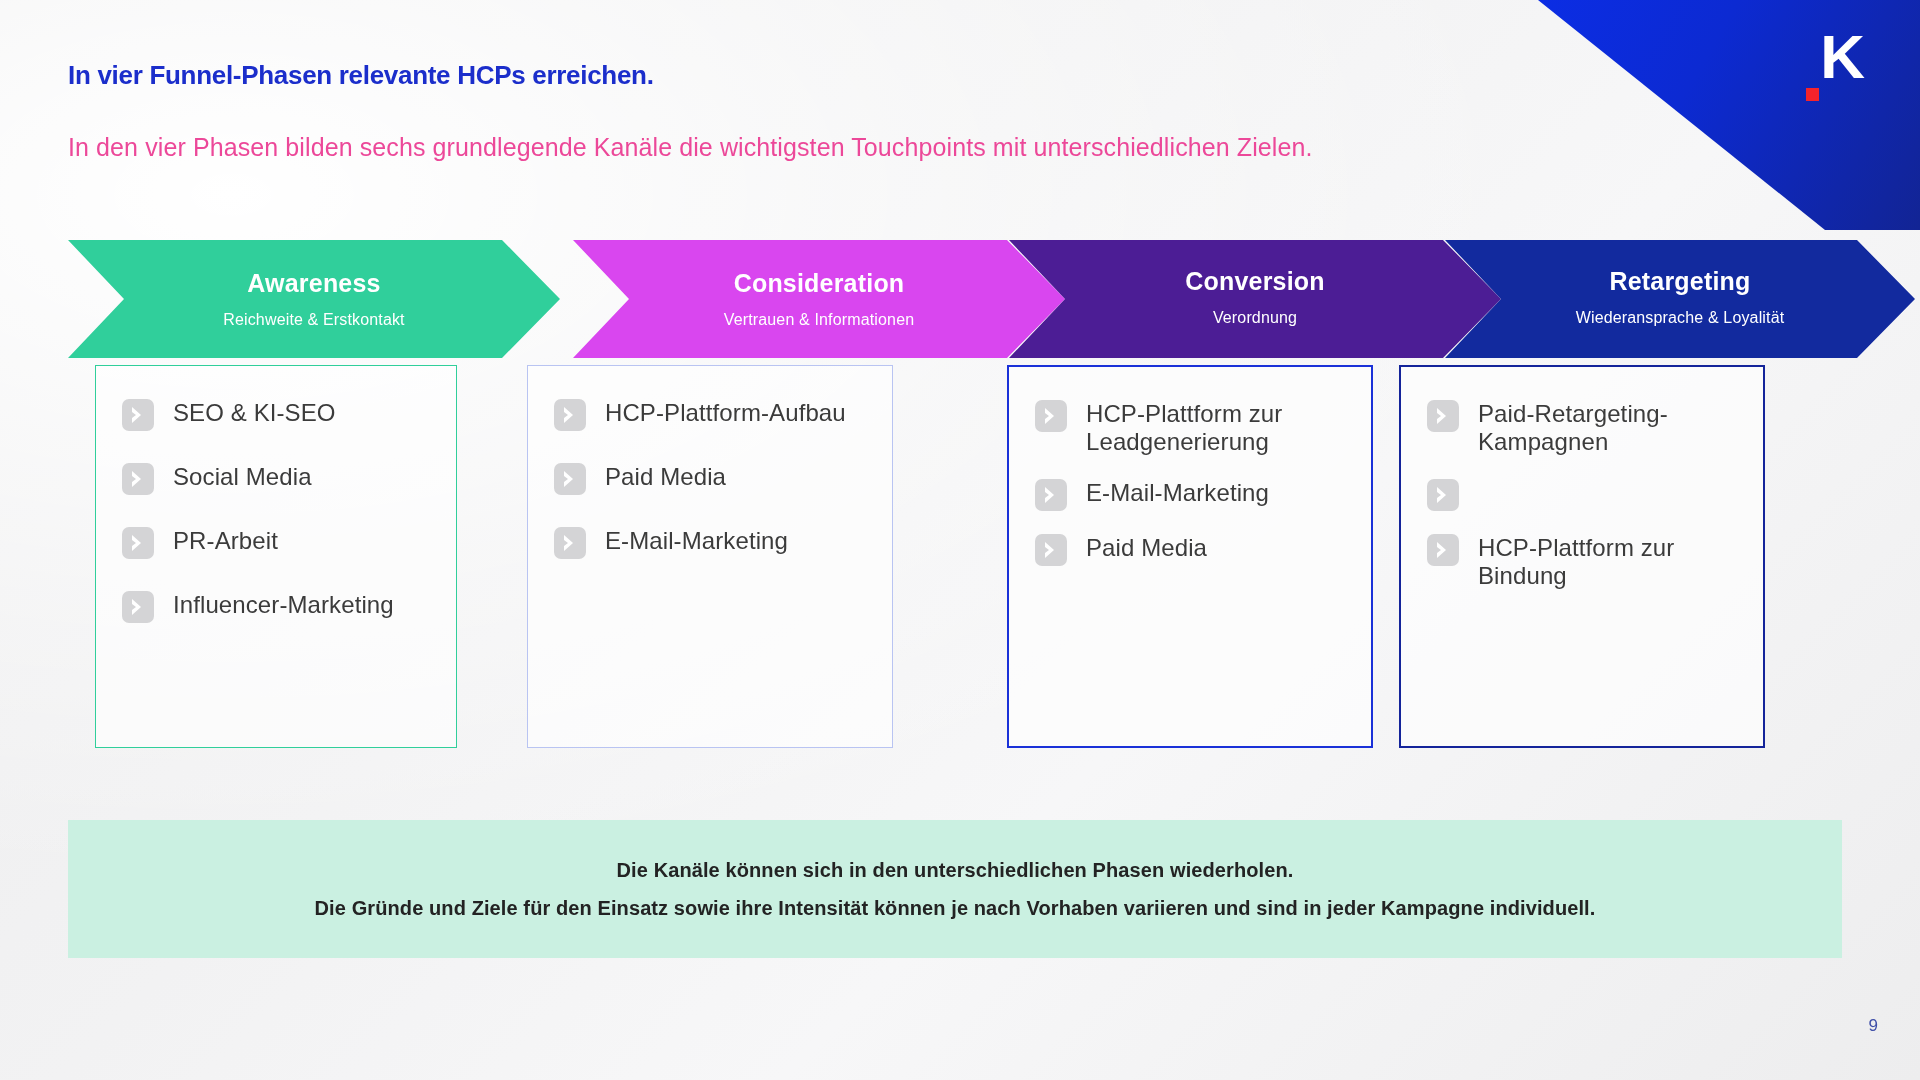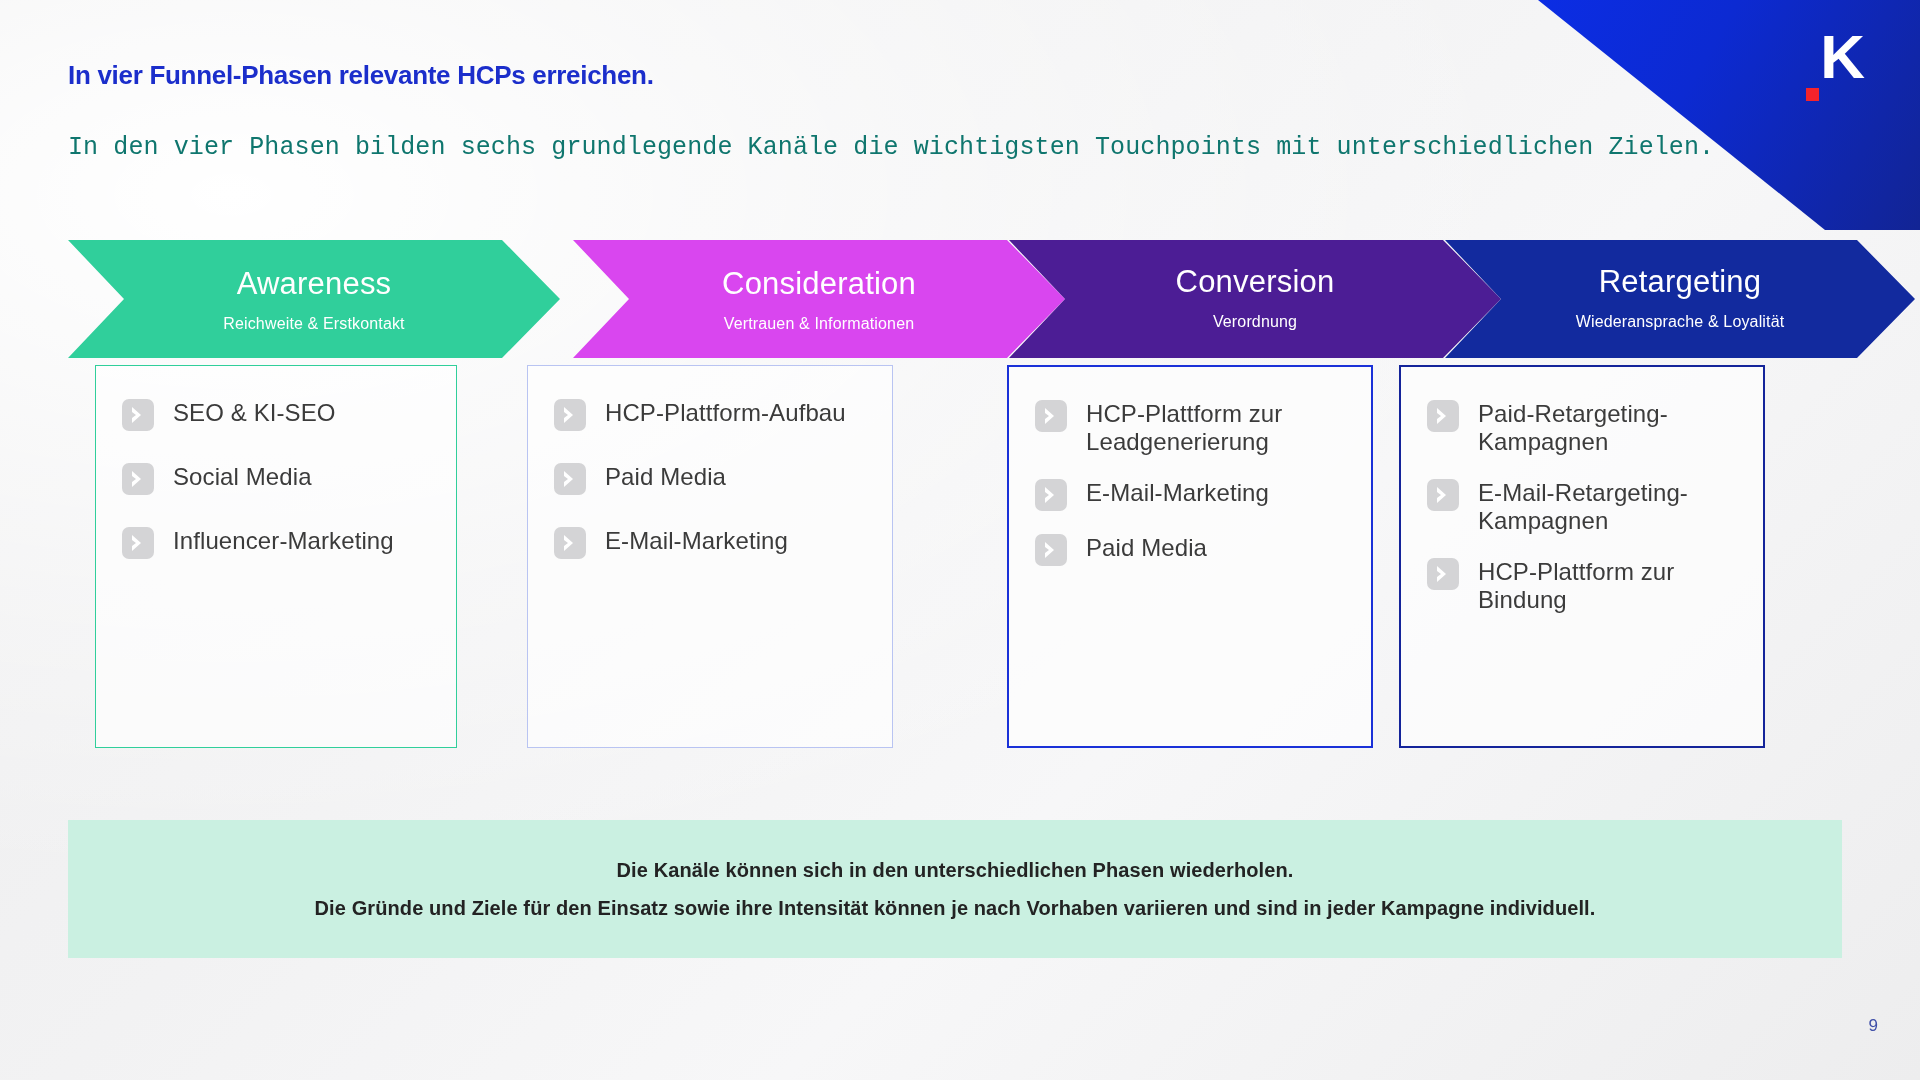--- a/index.html
+++ b/index.html
@@ -45,32 +45,32 @@
   }
 
   
   .headline{
     position:absolute; left:68px; top:60px;
     font-size:26px; font-weight:700; color:#1b2ecb;
     letter-spacing:-0.3px; white-space:nowrap;
   }
   .subline{
     position:absolute; left:68px; top:133px;
-    font-size:25px; font-weight:400; color:#0f766e;
-    letter-spacing:0.1px; white-space:nowrap;font-family:Liberation Mono, monospace;
+    font-size:25px; font-weight:400; color:#ec4899;
+    letter-spacing:0.1px; white-space:nowrap;
   }
 
   
   .funnel{ position:absolute; left:68px; top:240px; width:1783px; height:118px; }
   .chev{
     position:absolute; top:0; height:118px;
     display:flex; flex-direction:column; align-items:center; justify-content:center;
     color:#fff; text-align:center;
   }
-  .chev .t{ font-size:31px; font-weight:400; letter-spacing:0.2px; }
+  .chev .t{ font-size:25px; font-weight:700; letter-spacing:0.2px; }
   .chev .s{ font-size:16px; font-weight:400; margin-top:13px; letter-spacing:0.15px; }
   .chev-1{ left:0;    width:492px; background:#30cf9b;
            clip-path:polygon(0 0, 434px 0, 492px 59px, 434px 118px, 0 118px, 56px 59px); }
   .chev-2{ left:505px; width:492px; background:#d946ef;
            clip-path:polygon(0 0, 434px 0, 492px 59px, 434px 118px, 0 118px, 56px 59px); }
   .chev-3{ left:941px; width:492px; background:#4c1d95;
            clip-path:polygon(0 0, 434px 0, 492px 59px, 434px 118px, 0 118px, 56px 59px); }
   .chev-4{ left:1377px; width:470px; background:#122a9e;
            clip-path:polygon(0 0, 412px 0, 470px 59px, 412px 118px, 0 118px, 56px 59px); }
   .chev-3 .t, .chev-3 .s{ position:relative; top:-2px; }
@@ -169,20 +169,28 @@
           </svg>
         </span>
       <span class="lbl">Social Media</span>
     </div>
     <div class="item">
       <span class="ico">
           <svg width="16" height="18" viewBox="0 0 16 18">
             <path d="M2 1 L11 9 L2 17 L2 12 L6 9 L2 6 Z" fill="#ffffff"></path>
           </svg>
         </span>
+      <span class="lbl">PR-Arbeit</span>
+    </div>
+    <div class="item">
+      <span class="ico">
+          <svg width="16" height="18" viewBox="0 0 16 18">
+            <path d="M2 1 L11 9 L2 17 L2 12 L6 9 L2 6 Z" fill="#ffffff"></path>
+          </svg>
+        </span>
       <span class="lbl">Influencer-Marketing</span>
     </div>
   </div>
 
   <div class="card card-2">
     <div class="item">
       <span class="ico">
           <svg width="16" height="18" viewBox="0 0 16 18">
             <path d="M2 1 L11 9 L2 17 L2 12 L6 9 L2 6 Z" fill="#ffffff"></path>
           </svg>
@@ -242,21 +250,20 @@
           </svg>
         </span>
       <span class="lbl">Paid-Retargeting-Kampagnen</span>
     </div>
     <div class="item">
       <span class="ico">
           <svg width="16" height="18" viewBox="0 0 16 18">
             <path d="M2 1 L11 9 L2 17 L2 12 L6 9 L2 6 Z" fill="#ffffff"></path>
           </svg>
         </span>
-      <span class="lbl">E-Mail-Retargeting-Kampagnen</span>
     </div>
     <div class="item">
       <span class="ico">
           <svg width="16" height="18" viewBox="0 0 16 18">
             <path d="M2 1 L11 9 L2 17 L2 12 L6 9 L2 6 Z" fill="#ffffff"></path>
           </svg>
         </span>
       <span class="lbl">HCP-Plattform zur Bindung</span>
     </div>
   </div>

